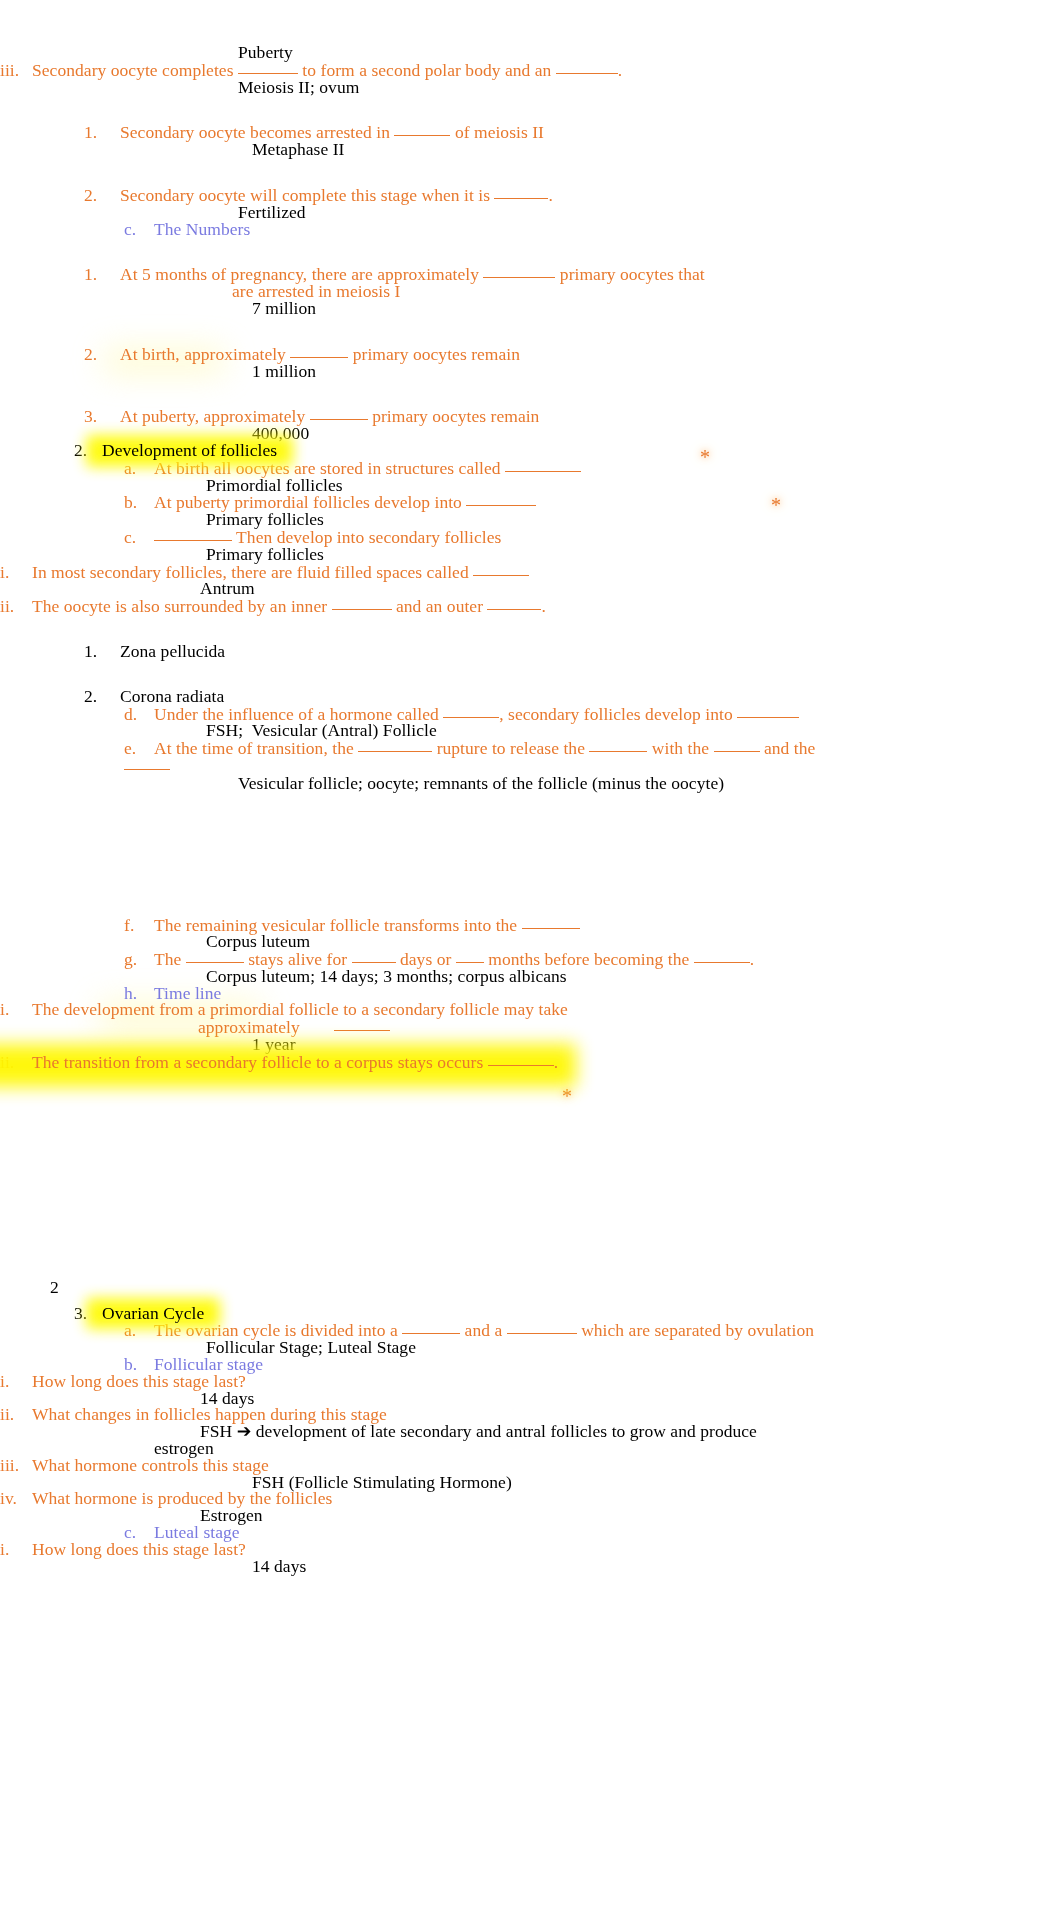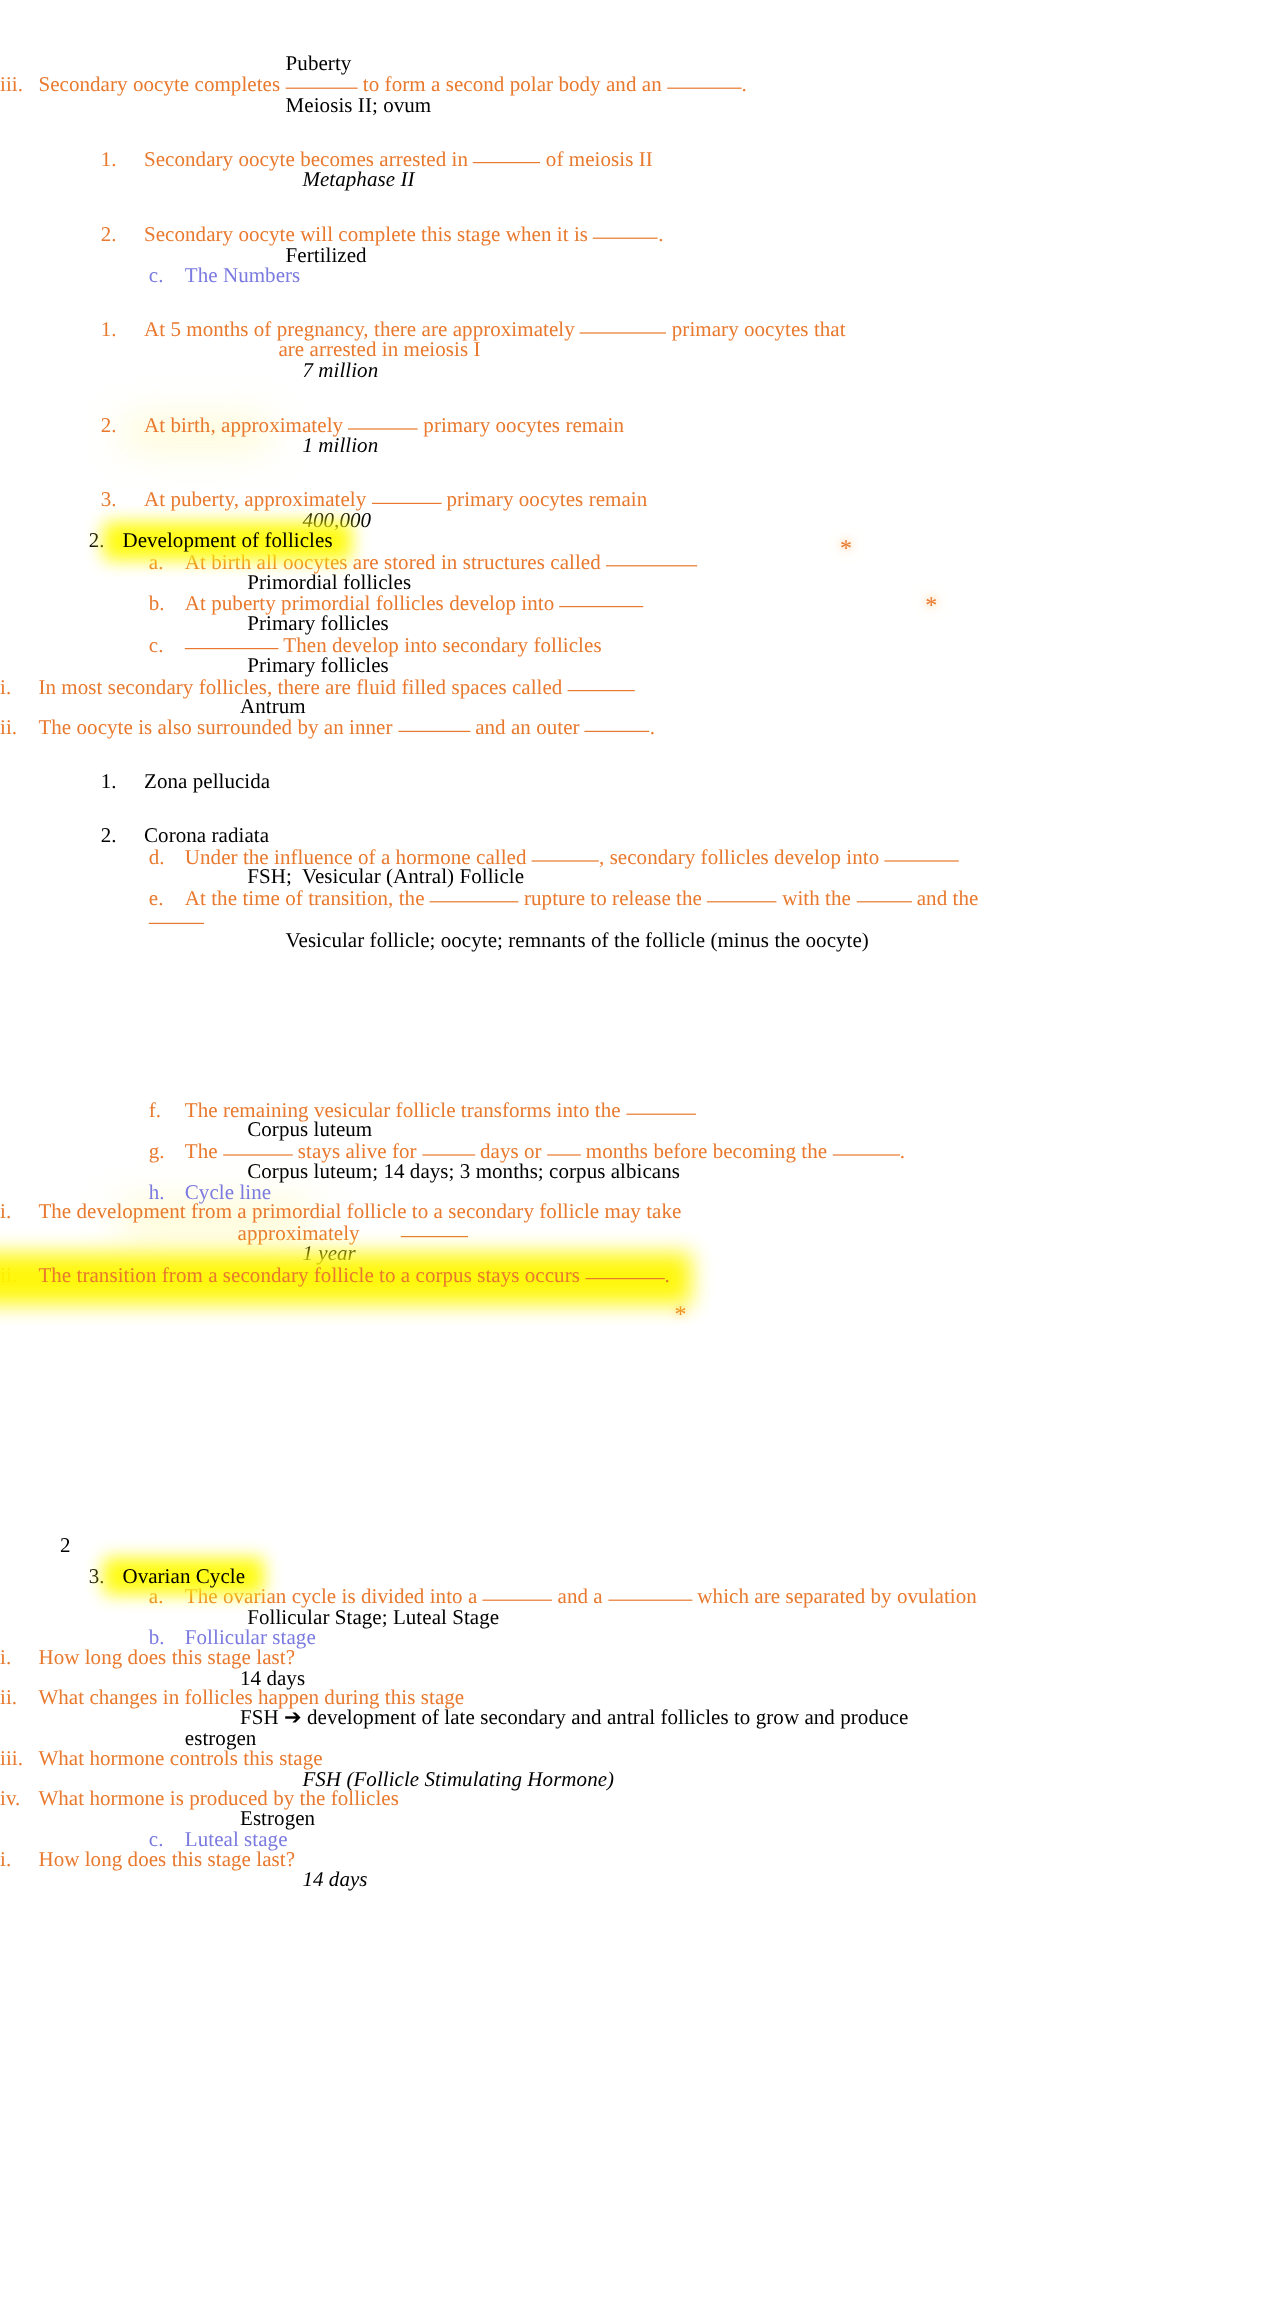--- a/index.html
+++ b/index.html
@@ -36,21 +36,21 @@
     margin: 0;
     letter-spacing: 0.05px;
   }
   
   .lv-num   { padding-left: 74px; }   
   .lv-a     { padding-left: 124px; }  
   .lv-i     { }  
   .lv-1     { padding-left: 84px; margin-top: 28px; }  
   .ans-1    { padding-left: 206px; }
   .ans-2    { padding-left: 238px; }
-  .ans-3    { padding-left: 252px; font-style: italic; }
+  .ans-3    { padding-left: 252px; }
   .ans-4    { padding-left: 200px; }
 
   .marker {
     display: inline-block;
   }
   .m-w28 { width: 28px; }
   .m-w30 { width: 30px; }
   .m-w32 { width: 32px; }
   .m-w36 { width: 36px; }
 
@@ -211,21 +211,21 @@
     <div class="line ans-2"><span class="ans">Vesicular follicle; oocyte; remnants of the follicle (minus the oocyte)</span></div>
 
     <div class="spacer-lg"></div>
 
     <div class="line lv-a"><span class="q"><span class="marker m-w30">f.</span><span>The remaining vesicular follicle transforms into the </span><span class="blank" style="width:58px;"></span></span></div>
     <div class="line ans-1"><span class="ans">Corpus luteum</span></div>
 
     <div class="line lv-a"><span class="q"><span class="marker m-w30">g.</span><span>The </span><span class="blank" style="width:58px;"></span><span> stays alive for </span><span class="blank" style="width:44px;"></span><span> days or </span><span class="blank" style="width:28px;"></span><span> months before becoming the </span><span class="blank" style="width:56px;"></span><span>.</span></span></div>
     <div class="line ans-1"><span class="ans">Corpus luteum; 14 days; 3 months; corpus albicans</span></div>
 
-    <div class="line lv-a"><span class="sub"><span class="marker m-w30">h.</span><span>Cycle line</span></span></div>
+    <div class="line lv-a"><span class="sub"><span class="marker m-w30">h.</span><span>Time line</span></span></div>
 
     <div class="line lv-i"><span class="q"><span class="marker m-w32">i.</span><span>The development from a primordial follicle to a secondary follicle may take</span></span></div>
     <div class="line" style="padding-left:198px;"><span class="q"><span>approximately</span><span style="display:inline-block;width:34px;"></span><span class="blank" style="width:56px;"></span></span></div>
     <div class="line ans-3"><span class="ans">1 year</span></div>
 
     <div class="line lv-i"><span class="q"><span class="marker m-w32">ii.</span><span class="hl-wide"><span>The transition from a secondary follicle to a corpus stays occurs </span><span class="blank" style="width:66px;"></span><span>.</span></span></span></div>
 
     <div class="spacer-lg"></div>
     <div class="spacer-md"></div>
 

